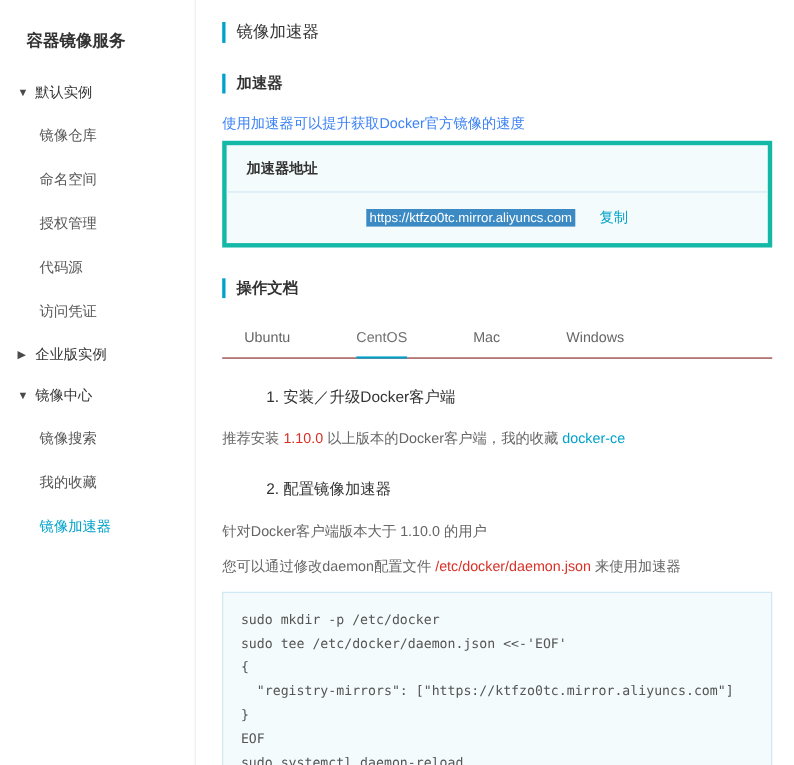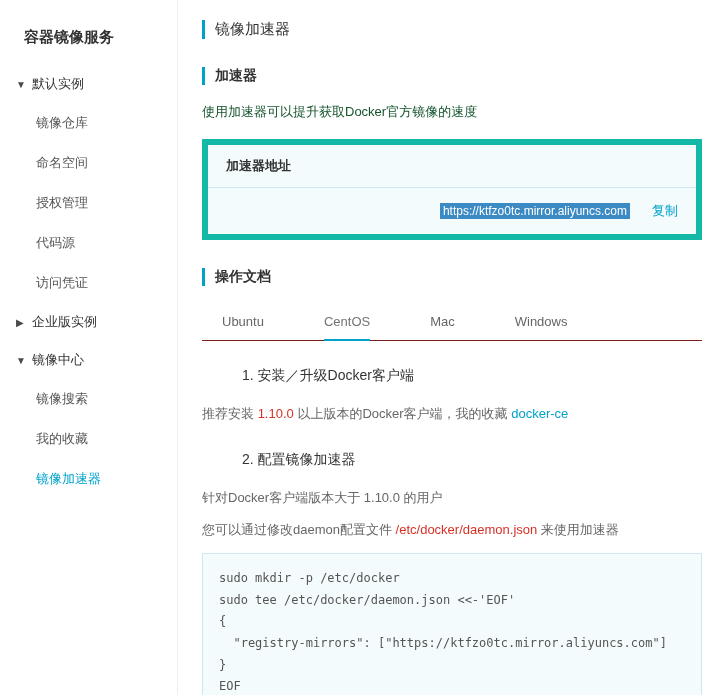--- a/index.html
+++ b/index.html
@@ -7,24 +7,24 @@
 .container { display: flex; width: 722px; }
 .sidebar { width: 178px; border-right: 1px solid #eee; padding-top: 20px; }
 .sidebar-title { font-size: 15px; font-weight: bold; color: #333; padding: 8px 24px 18px; }
 .tree-group-header { display: flex; align-items: center; padding: 10px 16px; cursor: pointer; font-size: 13px; color: #333; }
 .tree-arrow { width: 10px; display: inline-block; margin-right: 6px; font-size: 10px; color: #4a4a4a; }
 .tree-item { padding: 11px 20px 11px 36px; font-size: 13px; color: #555; cursor: pointer; }
 .tree-item.active { color: #00a2ca; }
 .main { flex: 1; padding: 20px 20px 20px 24px; overflow: hidden; }
 .page-title { font-size: 15px; color: #333; border-left: 3px solid #00a2ca; padding-left: 10px; margin-bottom: 28px; }
 .section-title { font-size: 14px; color: #333; border-left: 3px solid #00a2ca; padding-left: 10px; margin-bottom: 18px; margin-top: 28px; font-weight: bold; }
-.desc { font-size: 13px; color: #14532d; margin-bottom: 18px; }
-.box { border: 6px solid #14b8a6; background: #f4fbfd; }
+.desc { font-size: 13px; color: #3b82f6; margin-bottom: 7px; }
+.box { border: 4px solid #14b8a6; background: #f4fbfd; }
 .box-header { font-size: 13px; color: #333; padding: 12px 18px; border-bottom: 1px solid #cde8f2; font-weight: bold; }
-.box-body { padding: 14px 18px; display: flex; justify-content: flex-end; align-items: center; gap: 22px; }
+.box-body { padding: 14px 18px; display: flex; justify-content: center; align-items: center; gap: 22px; }
 .url-highlight { background: #3b8ac4; color: #fff; padding: 1px 3px; font-size: 12px; }
 .copy-link { color: #00a2ca; cursor: pointer; font-size: 13px; }
 .tabs { display: flex; border-bottom: 1px solid #7f1d1d; margin-top: 12px; }
 .tab { padding: 10px 0; margin-right: 60px; font-size: 13px; color: #666; cursor: pointer; border-bottom: 2px solid transparent; margin-bottom: -1px; }
 .tab:first-child { margin-left: 20px; }
 .tab.active { color: #737373; border-bottom-color: #00a2ca; }
 .step-title { font-size: 14px; color: #333; margin-top: 26px; margin-bottom: 18px; margin-left: 40px; }
 .step-desc { font-size: 13px; color: #666; margin-bottom: 10px; line-height: 1.7; }
 .red { color: #d93026; }
 .link { color: #00a2ca; }

